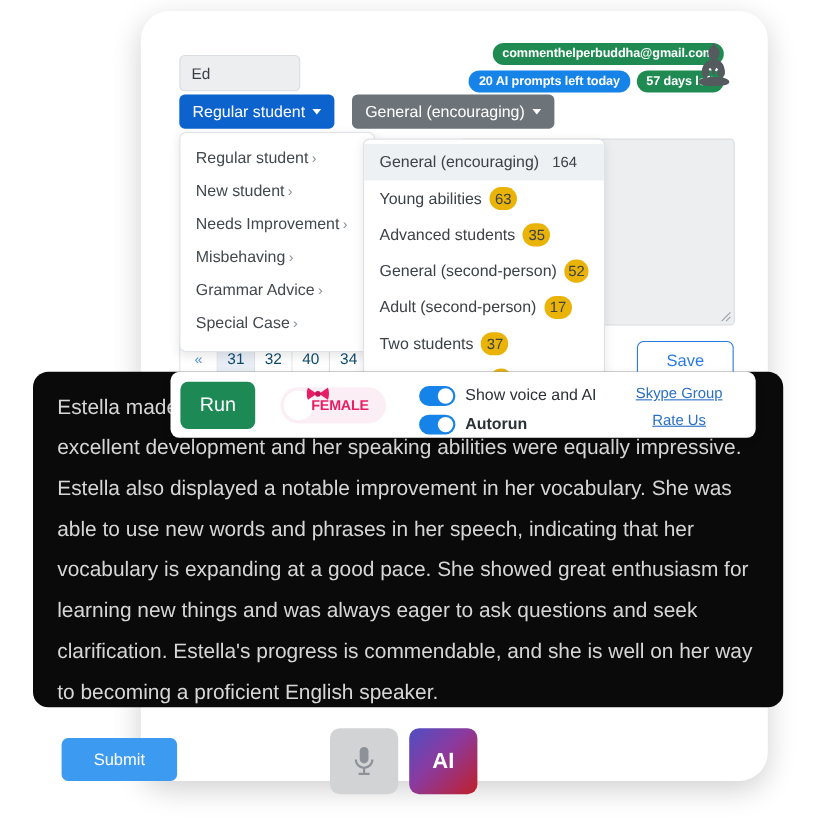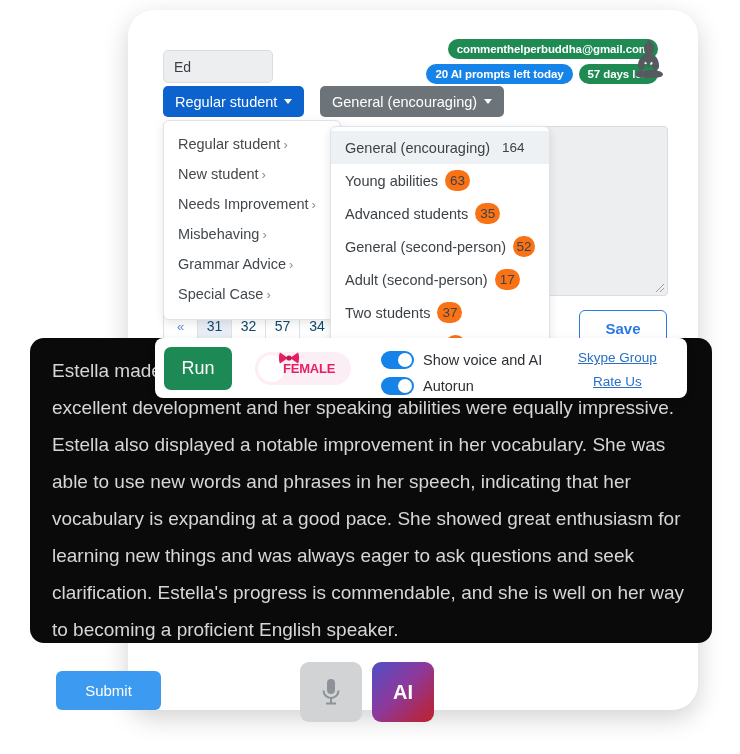--- a/index.html
+++ b/index.html
@@ -119,21 +119,21 @@
     padding: 6px 14px;
     font-size: 14.5px; color: #3d4247;
     display: flex; align-items: center; gap: 7px;
     white-space: nowrap; cursor: pointer;
   }
   .menu-right .mi.sel { background: #eef1f4; }
   .count-pill {
     display: inline-flex; align-items: center; justify-content: center;
     min-width: 21px; height: 21px;
     border-radius: 11px; padding: 0 5px;
-    background: #f97316; color: #3d4247;
+    background: #eab308; color: #3d4247;
     font-size: 13.5px;
   }
   .menu-right .mi.sel .count-pill { background: transparent; }
 
   
   .ta {
     position: absolute; left: 290px; top: 116px;
     width: 250px; height: 170px;
     background: #eceef0;
     border: 1px solid #d9dde1;
@@ -169,21 +169,20 @@
   .pg.prev { color: #5b93e0; font-size: 13px; }
 
   
   .btn-save {
     position: absolute; left: 451px; top: 300px;
     width: 88px; height: 36px;
     background: #fff; border: 1px solid #2a7ae4;
     border-radius: 6px; color: #2a7ae4;
     font-size: 15px; cursor: pointer;
     font-family: "Liberation Sans", sans-serif;
-    font-weight: bold;
   }
 
   
   .toolbar {
     position: absolute; left: 155px; top: 338px;
     width: 532px; height: 60px;
     background: #fff;
     border-radius: 8px;
     box-shadow: 0 2px 8px rgba(0,0,0,0.10);
     z-index: 60;
@@ -209,21 +208,21 @@
   .gender-label {
     font-size: 13px; font-weight: bold; color: #e81e63;
     margin-left: -2px; letter-spacing: -0.2px;
   }
   .bow-icon { position: absolute; left: 123px; top: 12px; width: 22px; height: 16px; }
 
   .tgl-row {
     position: absolute; display: flex; align-items: center; gap: 9px;
   }
   .tgl-row.r1 { left: 226px; top: 13px; }
-  .tgl-row.r2 { left: 226px; top: 39px; }
+  .tgl-row.r2 { left: 226px; top: 39px; font-weight: bold; }
   .tgl {
     width: 33px; height: 18px; border-radius: 9px;
     background: #1683e8; position: relative; cursor: pointer; flex: none;
   }
   .tgl::after {
     content: ""; position: absolute;
     right: 2px; top: 2px;
     width: 14px; height: 14px; border-radius: 50%;
     background: #fff;
   }
@@ -329,21 +328,21 @@
 effort into his
 ourage him to</textarea>
     <svg class="ta-grip" viewBox="0 0 10 10">
       <path d="M9 1 L1 9 M9 5 L5 9" stroke="#9aa0a6" stroke-width="1" fill="none"></path>
     </svg>
 
     <div class="pager">
       <div class="pg prev">«</div>
       <div class="pg active">31</div>
       <div class="pg">32</div>
-      <div class="pg">57</div>
+      <div class="pg">40</div>
       <div class="pg">34</div>
     </div>
 
     <button class="btn-save">Save</button>
 
     <div class="menu-left">
       <div class="mi">
         <span>Regular student</span><span class="chev">›</span>
       </div>
       <div class="mi">

